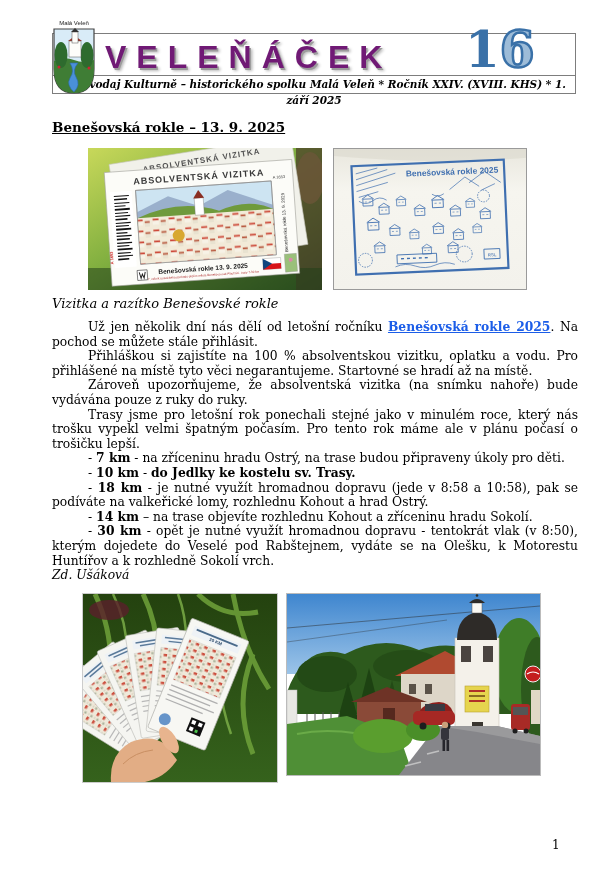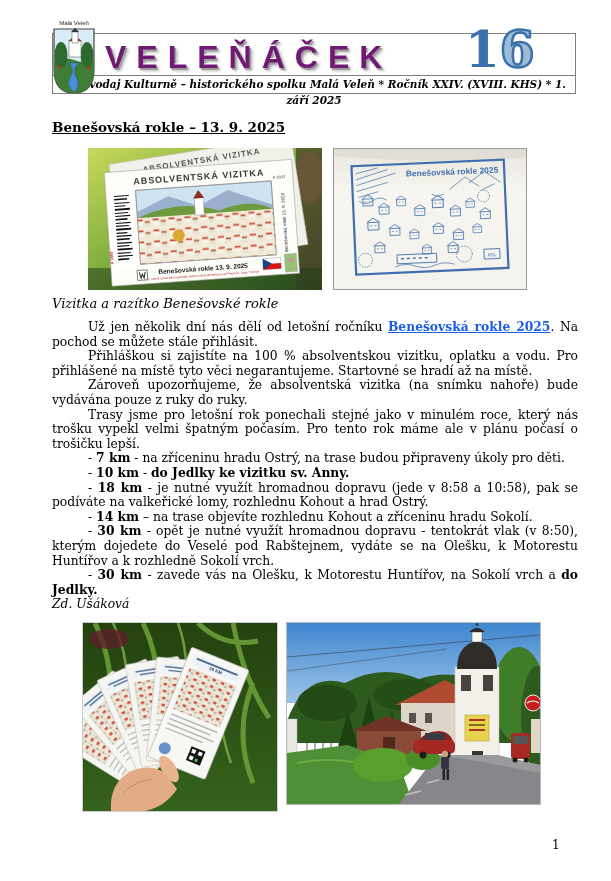--- a/index.html
+++ b/index.html
@@ -217,25 +217,24 @@
 
   <div class="caption">Vizitka a razítko Benešovské rokle</div>
 
   <div class="text-block">
     <p><span>Už jen několik dní nás dělí od letošní ročníku </span><span class="link">Benešovská rokle 2025</span><span>. Na pochod se můžete stále přihlásit.</span></p>
     <p>Přihláškou si zajistíte na 100 % absolventskou vizitku, oplatku a vodu. Pro přihlášené na místě tyto věci negarantujeme. Startovné se hradí až na místě.</p>
     <p>Zároveň upozorňujeme, že absolventská vizitka (na snímku nahoře) bude vydávána pouze z ruky do ruky.</p>
     <p>Trasy jsme pro letošní rok ponechali stejné jako v minulém roce, který nás trošku vypekl velmi špatným počasím. Pro tento rok máme ale v plánu počasí o trošičku lepší.</p>
     <div class="routes" id="routes">
         <p><span>- </span><b>7 km</b><span> - na zříceninu hradu Ostrý, na trase budou připraveny úkoly pro děti.</span></p>
-        <p><span>- </span><b>10 km</b><span> -  </span><b>do Jedlky ke vizitku sv. Anny.</b></p>
+        <p><span>- </span><b>10 km</b><span> -  </span><b>do Jedlky ke kostelu sv. Trasy.</b></p>
         <p><span>- </span><b>18 km</b><span> - je nutné využít hromadnou dopravu (jede v 8:58 a 10:58), pak se podíváte na valkeřické lomy, rozhlednu Kohout a hrad Ostrý.</span></p>
         <p><span>- </span><b>14 km</b><span> – na trase objevíte rozhlednu Kohout a zříceninu hradu Sokolí.</span></p>
         <p><span>- </span><b>30 km</b><span> - opět je nutné využít hromadnou dopravu - tentokrát vlak (v 8:50), kterým dojedete do Veselé pod Rabštejnem, vydáte se na Olešku, k Motorestu Huntířov a k rozhledně Sokolí vrch.</span></p>
-        <p><span>- </span><b>30 km</b><span> - zavede vás na Olešku, k Motorestu Huntířov, na Sokolí vrch a </span><b>do Jedlky.</b></p>
       </div>
     <p class="signature">Zd. Ušáková</p>
   </div>
 
   <div class="bottom-images">
 
     <svg class="photo-fan" viewBox="0 0 194 188" preserveAspectRatio="none">
       <defs>
         <linearGradient id="fg" x1="0" y1="0" x2="0" y2="1">
           <stop offset="0" stop-color="#24420f"></stop>

